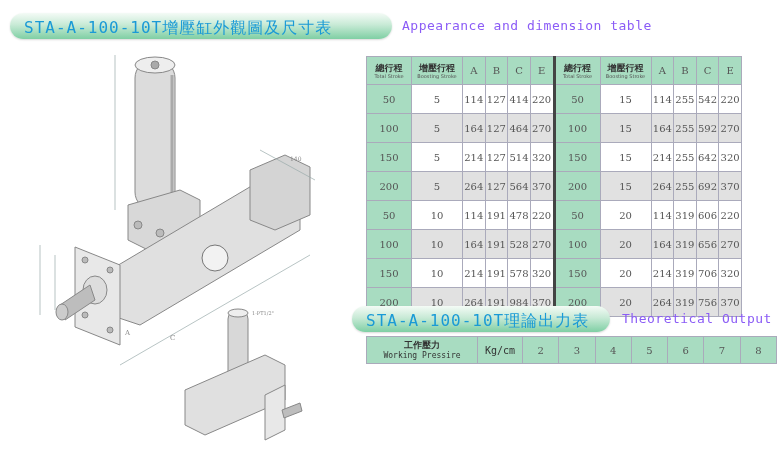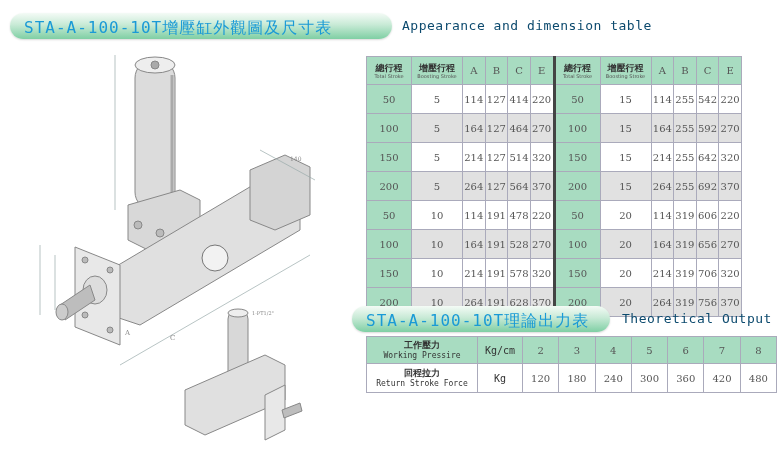--- a/index.html
+++ b/index.html
@@ -1,18 +1,18 @@
 <!DOCTYPE html>
 <html><head>
 <meta charset="utf-8">
 <style>
   body { margin:0; width:782px; height:463px; background:#fff; position:relative; overflow:hidden; font-family:"DejaVu Serif", serif; }
   .banner { position:absolute; height:26px; border-radius:13px; background:linear-gradient(180deg,#f4fbf6 0%,#c8ead6 45%,#7fcfa4 100%); box-shadow:0 1px 2px rgba(0,0,0,0.15); display:flex; align-items:flex-end; padding-left:14px; box-sizing:border-box; }
   .banner span { color:#1a9ad6; font-family:"DejaVu Sans Mono", monospace; font-size:16px; letter-spacing:1px; }
-  .subtitle { position:absolute; color:#0c4a6e; font-family:"DejaVu Sans Mono", monospace; font-size:13px; letter-spacing:0.5px; }
+  .subtitle { position:absolute; color:#8b5cf6; font-family:"DejaVu Sans Mono", monospace; font-size:13px; letter-spacing:0.5px; }
   table { position:absolute; border-collapse:collapse; font-size:10px; color:#555; }
   td, th { border:1px solid #aab; text-align:center; padding:0; font-weight:normal; }
   .hg { background:#a8dcc1; }
   .gw { background:#fff; }
   .gg { background:#e1e1e1; }
   .hdr-cn { font-size:9px; font-weight:bold; color:#333; display:block; line-height:10px; }
   .hdr-en { font-size:5px; color:#555; display:block; line-height:6px; font-family:"DejaVu Sans", sans-serif; }
   .divider { border-left:3px solid #444 !important; }
   .t2 td { font-size:10px; }
   .t2 .lbl-cn { font-size:9px; font-weight:bold; color:#333; display:block; line-height:11px; }
@@ -202,21 +202,21 @@
         <td class="gw">214</td>
         <td class="gw">319</td>
         <td class="gw">706</td>
         <td class="gw">320</td>
       </tr>
       <tr style="height: 29px;">
         <td class="hg">200</td>
         <td class="gg">10</td>
         <td class="gg">264</td>
         <td class="gg">191</td>
-        <td class="gg">628</td>
+        <td class="gg">984</td>
         <td class="gg">370</td>
         <td class="hg divider">200</td>
         <td class="gg">20</td>
         <td class="gg">264</td>
         <td class="gg">319</td>
         <td class="gg">756</td>
         <td class="gg">370</td>
       </tr>
     </tbody>
 </table>
@@ -235,28 +235,14 @@
         </td>
         <td class="hg unit" style="width: 44px;">Kg/cm</td>
         <td class="hg">2</td>
         <td class="hg">3</td>
         <td class="hg">4</td>
         <td class="hg">5</td>
         <td class="hg">6</td>
         <td class="hg">7</td>
         <td class="hg">8</td>
       </tr>
-      <tr style="height: 29px;">
-        <td class="gw" style="width: 110px;">
-          <span class="lbl-cn">回程拉力</span>
-          <span class="lbl-en">Return Stroke Force</span>
-        </td>
-        <td class="gw unit" style="width: 44px;">Kg</td>
-        <td class="gw">120</td>
-        <td class="gw">180</td>
-        <td class="gw">240</td>
-        <td class="gw">300</td>
-        <td class="gw">360</td>
-        <td class="gw">420</td>
-        <td class="gw">480</td>
-      </tr>
     </tbody>
 </table>
 
 </body></html>

